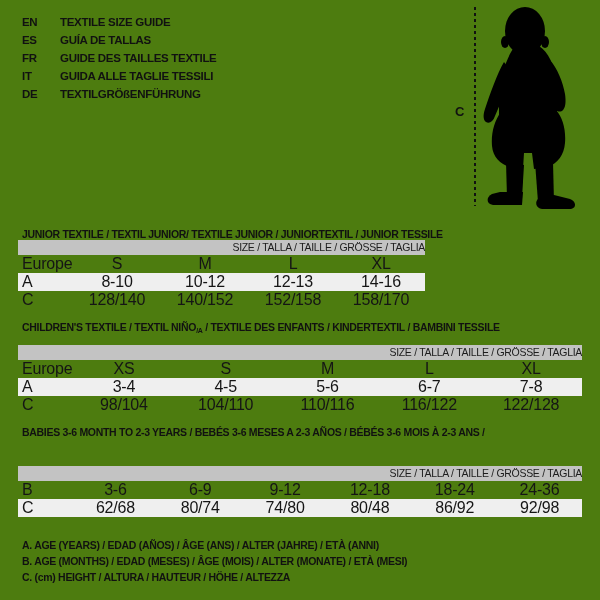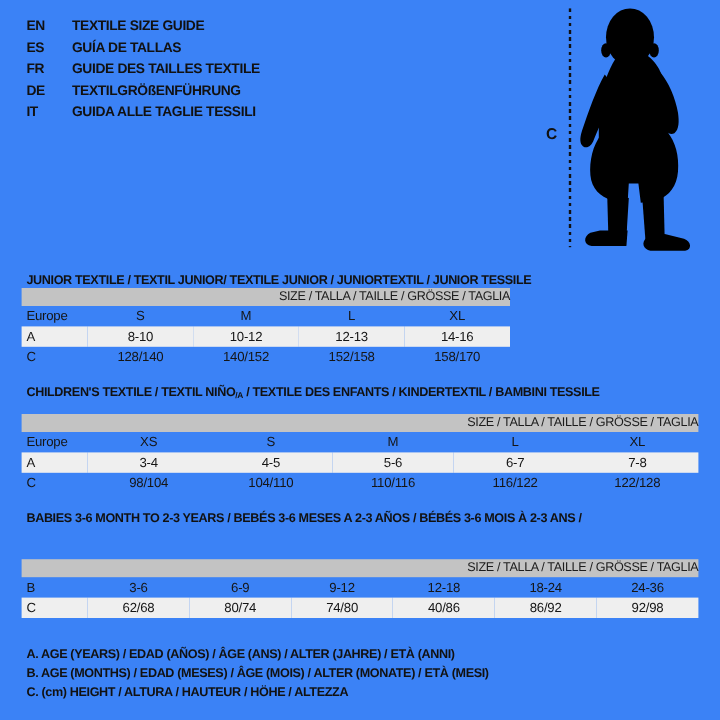--- a/index.html
+++ b/index.html
@@ -1,17 +1,17 @@
 <!DOCTYPE html>
 <html><head>
 <meta charset="utf-8">
 <style>
   html, body { margin:0; padding:0; background:#fff; }
   .page {
-    position:relative; width:600px; height:600px; background:#3b82f6;
+    position:relative; width:600px; height:600px; background:#4d7c0f;
     font-family:"Liberation Sans", sans-serif; color:#111; overflow:hidden;
   }
 
   
   .lang-block { position:absolute; left:22px; top:13px; font-weight:bold; font-size:11.5px; letter-spacing:-0.3px; }
   .lang-row { display:flex; height:18px; line-height:18px; }
   .lang-code { width:38px; }
   .lang-label { white-space:nowrap; }
 
   
@@ -32,21 +32,21 @@
   .sub { font-size:7px; position:relative; top:2px; }
 
   
   .size-table { position:absolute; border-collapse:collapse; table-layout:fixed; }
   .size-table col.col-label { width:55px; }
   .size-bar {
     background:#c3c3c3; height:14px; font-weight:normal; font-size:10.5px;
     text-align:right; padding:0 0 1px 4px; letter-spacing:-0.3px; color:#1c1c1c;
   }
   .size-table td {
-    height:17px; font-size:11px; text-align:center; letter-spacing:-0.2px;
+    height:17px; font-size:16px; text-align:center; letter-spacing:-0.2px;
     padding:0; color:#151515; font-weight:normal;
   }
   .size-table td.lbl { text-align:left; padding-left:4px; }
   .size-table tr.alt { background:#efefef; }
 
   
   .footnotes { position:absolute; left:22px; top:537px; font-weight:bold; font-size:10.5px; letter-spacing:-0.3px; }
   .footnote { height:16px; line-height:16px; white-space:nowrap; }
 </style>
 </head>
@@ -61,26 +61,26 @@
     </div>
     <div class="lang-row">
       <span class="lang-code">ES</span>
       <span class="lang-label">GUÍA DE TALLAS</span>
     </div>
     <div class="lang-row">
       <span class="lang-code">FR</span>
       <span class="lang-label">GUIDE DES TAILLES TEXTILE</span>
     </div>
     <div class="lang-row">
+      <span class="lang-code">IT</span>
+      <span class="lang-label">GUIDA ALLE TAGLIE TESSILI</span>
+    </div>
+    <div class="lang-row">
       <span class="lang-code">DE</span>
       <span class="lang-label">TEXTILGRÖßENFÜHRUNG</span>
-    </div>
-    <div class="lang-row">
-      <span class="lang-code">IT</span>
-      <span class="lang-label">GUIDA ALLE TAGLIE TESSILI</span>
     </div>
   </div>
 
   <div class="height-line"></div>
   <div class="height-label">C</div>
   <svg class="baby" viewBox="0 0 96 208" xmlns="http://www.w3.org/2000/svg">
     <ellipse cx="43" cy="27" rx="20" ry="24"></ellipse>
     <ellipse cx="23" cy="38" rx="4" ry="6"></ellipse>
     <ellipse cx="63" cy="38" rx="4" ry="6"></ellipse>
     <path d="M43,38 C57,38 66,48 70,60 C74,72 75,85 75,98 L75,115 L17,115 L17,98 C17,85 19,70 24,59 C29,47 33,38 43,38 Z"></path>
@@ -203,21 +203,21 @@
         <td>9-12</td>
         <td>12-18</td>
         <td>18-24</td>
         <td>24-36</td>
       </tr>
       <tr class="alt">
         <td class="lbl">C</td>
         <td>62/68</td>
         <td>80/74</td>
         <td>74/80</td>
-        <td>40/86</td>
+        <td>80/48</td>
         <td>86/92</td>
         <td>92/98</td>
       </tr>
     </tbody>
   </table>
 
   <div class="footnotes">
     <div class="footnote">A. AGE (YEARS) / EDAD (AÑOS) / ÂGE (ANS) / ALTER (JAHRE) / ETÀ (ANNI)</div>
     <div class="footnote">B. AGE (MONTHS) / EDAD (MESES) / ÂGE (MOIS) / ALTER (MONATE) / ETÀ (MESI)</div>
     <div class="footnote">C. (cm) HEIGHT / ALTURA / HAUTEUR / HÖHE / ALTEZZA</div>

